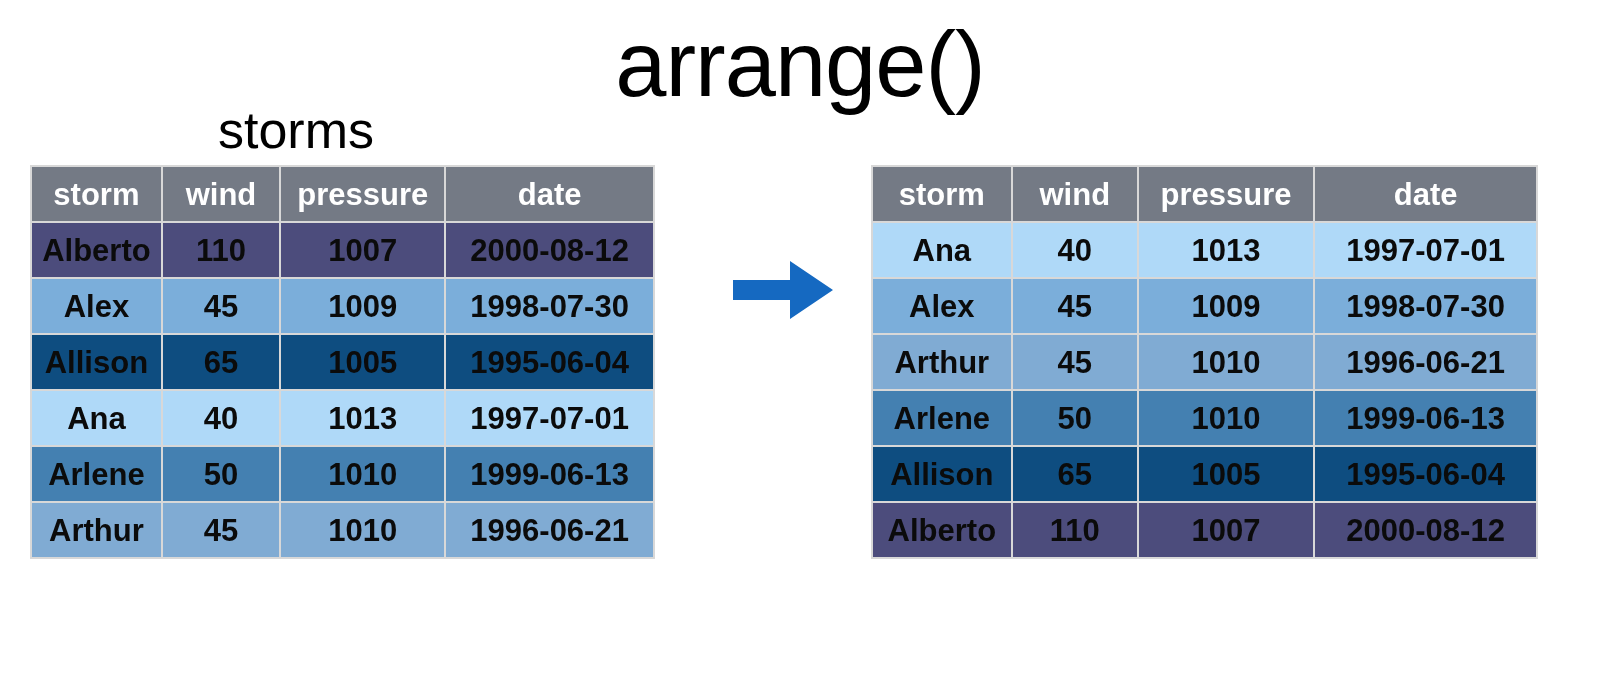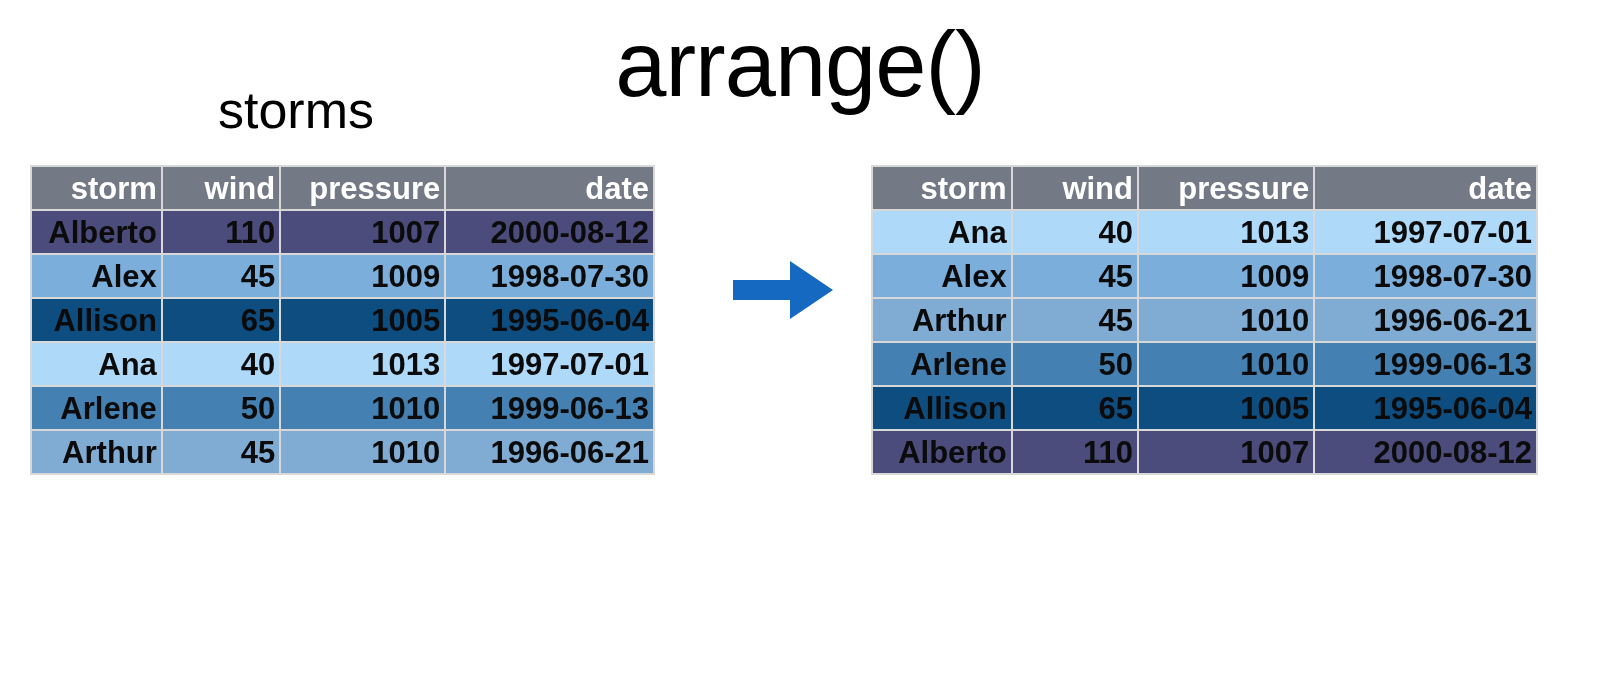--- a/index.html
+++ b/index.html
@@ -13,32 +13,32 @@
     --grid: #D8D8D8;
     --arrow: #1569C1;
     --cell-text: #0B0B0B;
   }
   .page-title {
     position: absolute; left: 0; top: 16px; width: 100%;
     text-align: center; font-size: 92px; font-weight: 400;
     color: #000; letter-spacing: -1px; line-height: 1.05;
   }
   .table-label {
-    position: absolute; left: 218px; top: 84px;
+    position: absolute; left: 218px; top: 104px;
     font-size: 52px; font-weight: 400; color: #000; line-height: 1;
   }
   table.data-table {
     position: absolute; border-collapse: collapse; table-layout: fixed;
   }
   #left-table  { left: 30px;  top: 165px; width: 625px; }
   #right-table { left: 871px; top: 165px; width: 667px; }
   .data-table th, .data-table td {
     border: 2px solid var(--grid);
-    height: 44px; padding: 0 4px;
-    text-align: right; vertical-align: middle;
+    height: 56px; padding: 0 4px;
+    text-align: center; vertical-align: middle;
     font-size: 31px; line-height: 1;
     overflow: hidden; white-space: nowrap;
   }
   .data-table th {
     background: var(--header-bg); color: var(--header-text);
     font-weight: bold;
   }
   .data-table td { color: var(--cell-text); font-weight: 700; }
   .col-storm    { width: 21%; }
   .col-wind     { width: 19%; }

